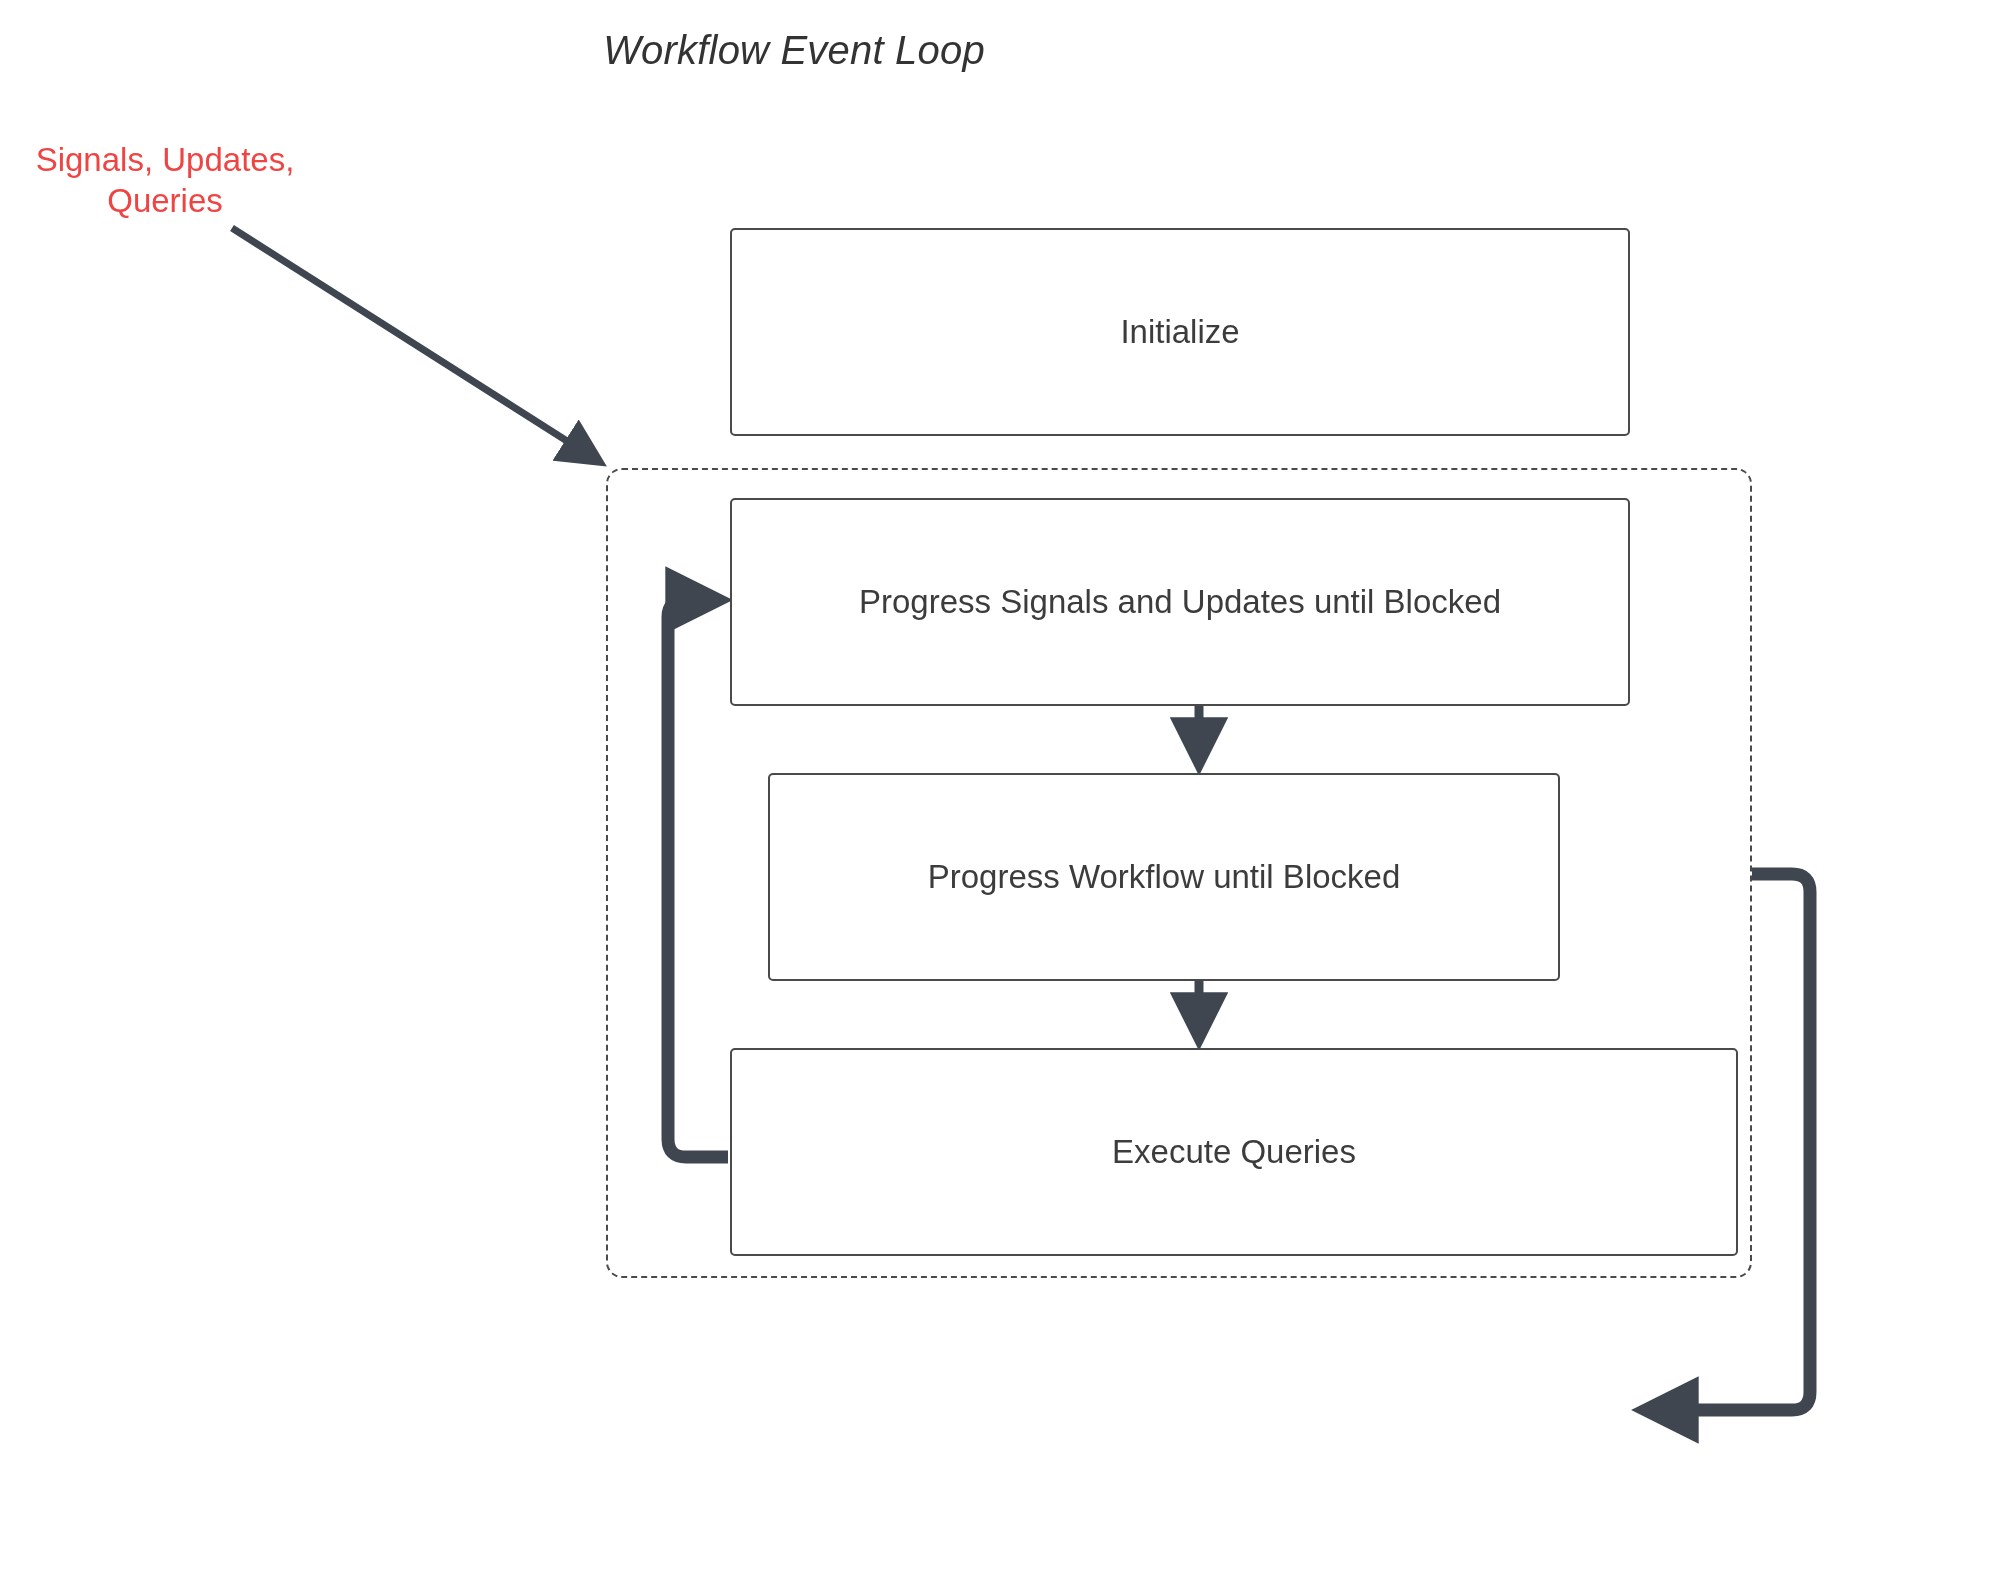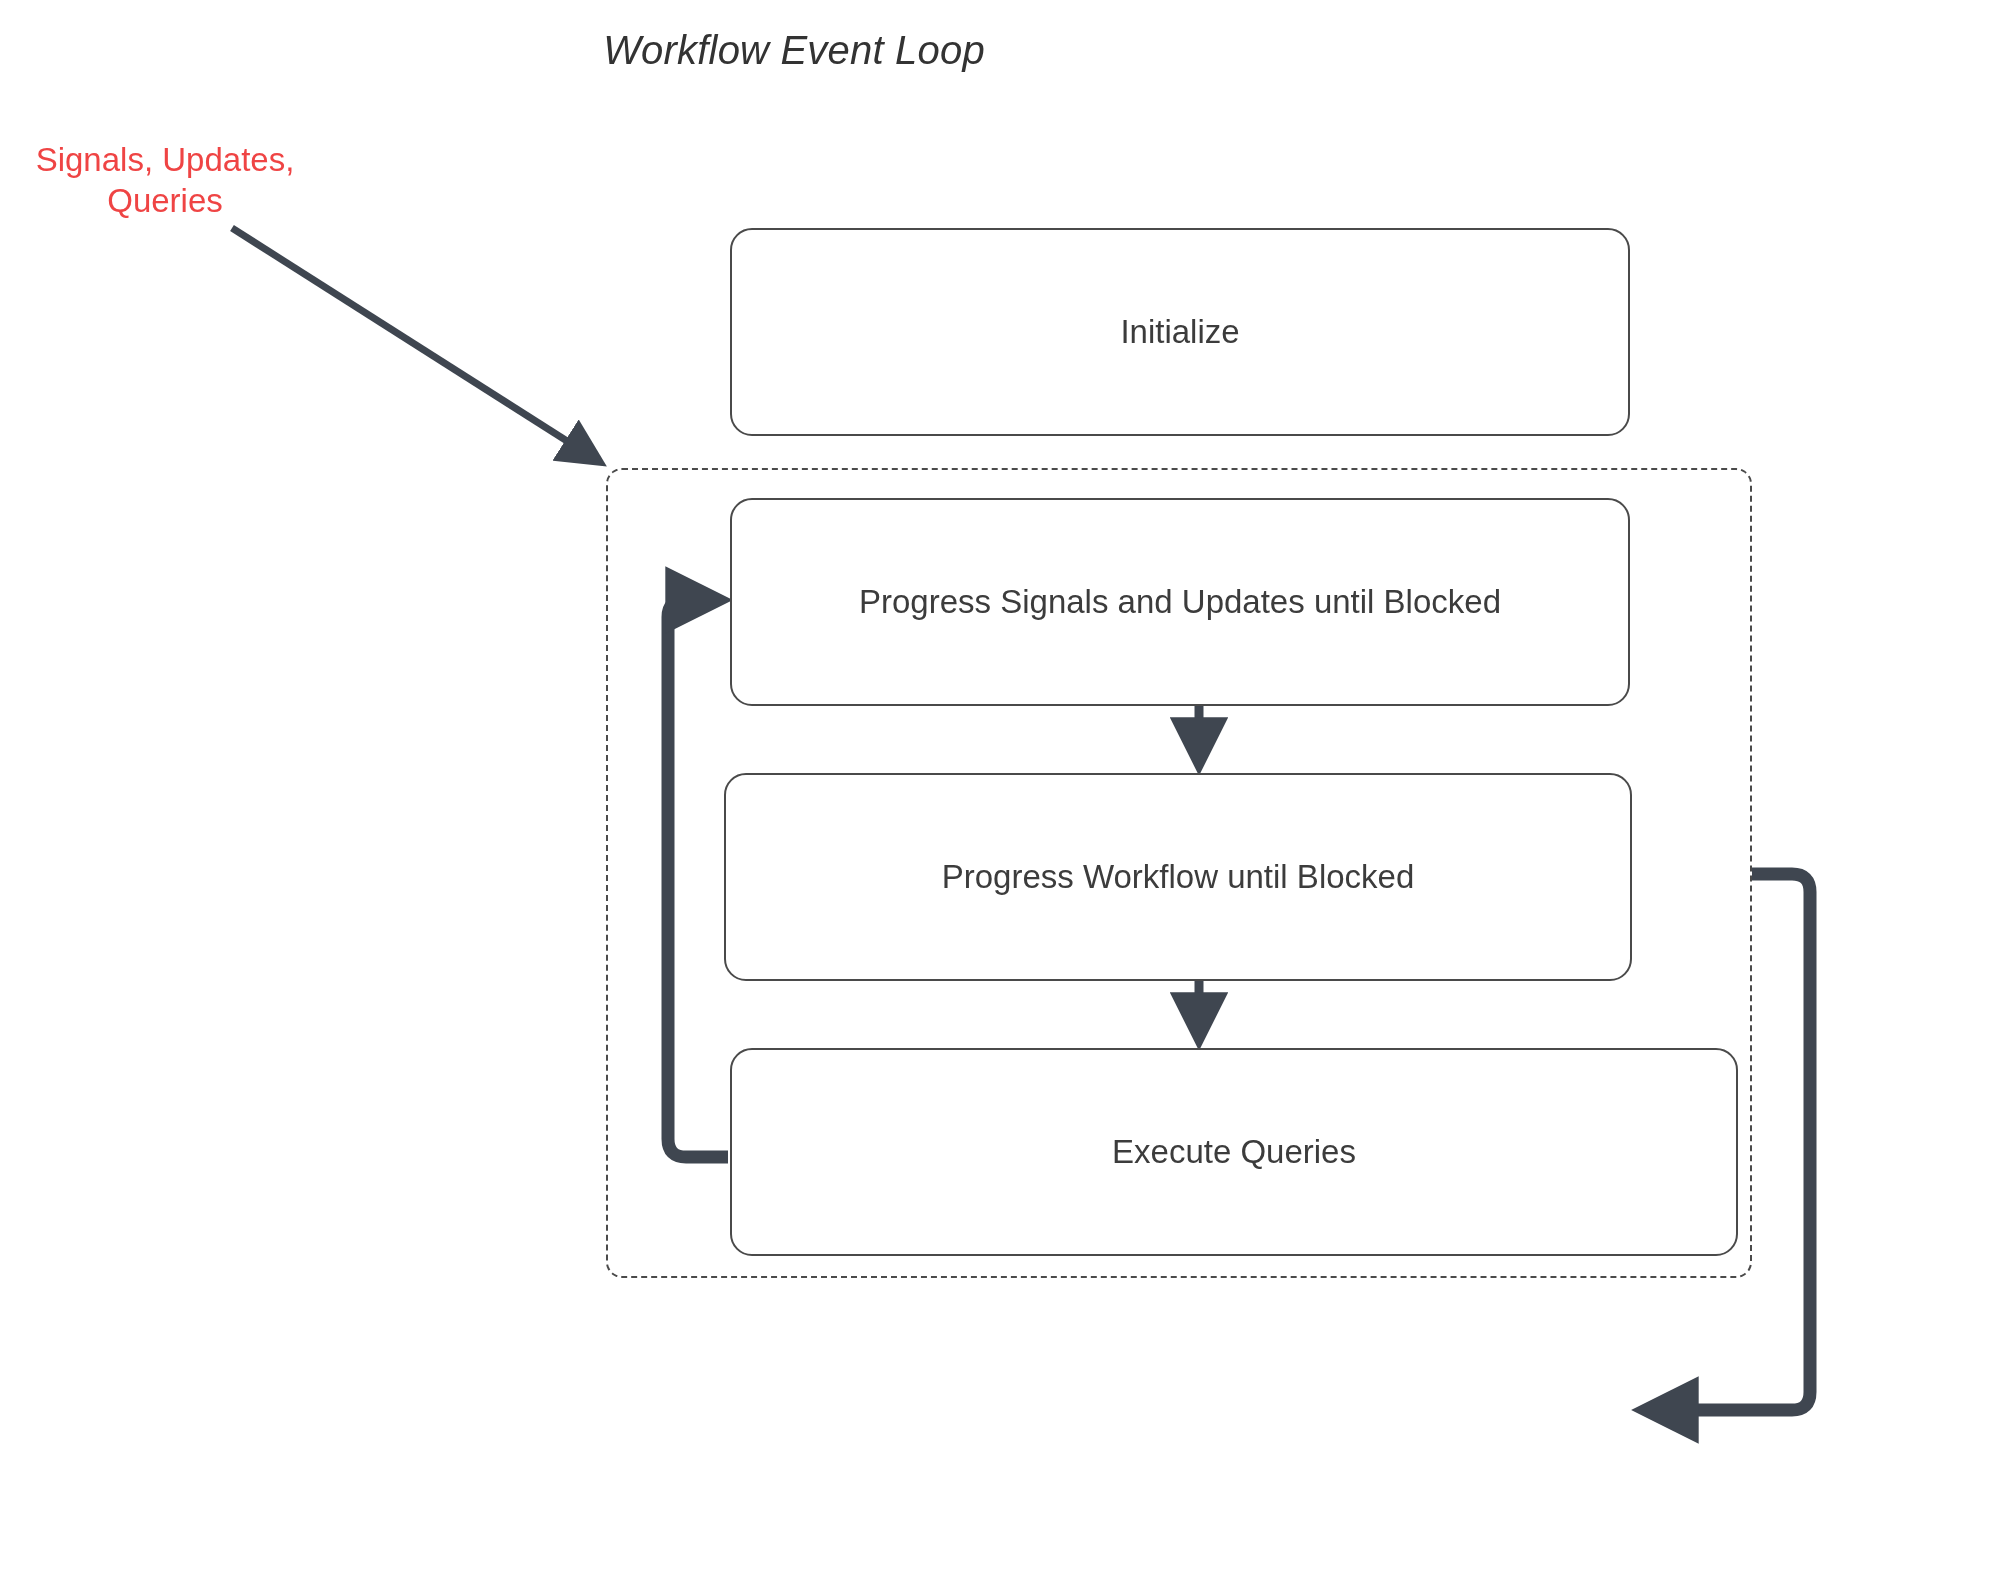--- a/index.html
+++ b/index.html
@@ -41,21 +41,21 @@
     font-size: 33px;
     color: #ef4444;
     text-align: center;
     line-height: 1.24;
     white-space: pre-line;
   }
   .node {
     position: absolute;
     box-sizing: border-box;
     border: 2px solid #4a4a4a;
-    border-radius: 22px;
+    border-radius: 5px;
     background: #ffffff;
     display: flex;
     align-items: center;
     justify-content: center;
     font-size: 33px;
     color: #3c3c3c;
     text-align: center;
     padding: 0 18px;
   }
   .loop-container {
@@ -103,21 +103,21 @@
   <div class="node" style="left:730px; top:228px; width:900px; height:208px;">
     <span>Initialize</span>
   </div>
 
   <div class="loop-container" style="left:606px; top:468px; width:1146px; height:810px;"></div>
 
   <div class="node" style="left:730px; top:498px; width:900px; height:208px;">
     <span>Progress Signals and Updates until Blocked</span>
   </div>
 
-  <div class="node" style="left:724px; top:773px; width:908px; height:208px;">
+  <div class="node" style="left:768px; top:773px; width:792px; height:208px;">
     <span>Progress Workflow until Blocked</span>
   </div>
 
   <div class="node" style="left:730px; top:1048px; width:1008px; height:208px;">
     <span>Execute Queries</span>
   </div>
 
 
 </div>
 

